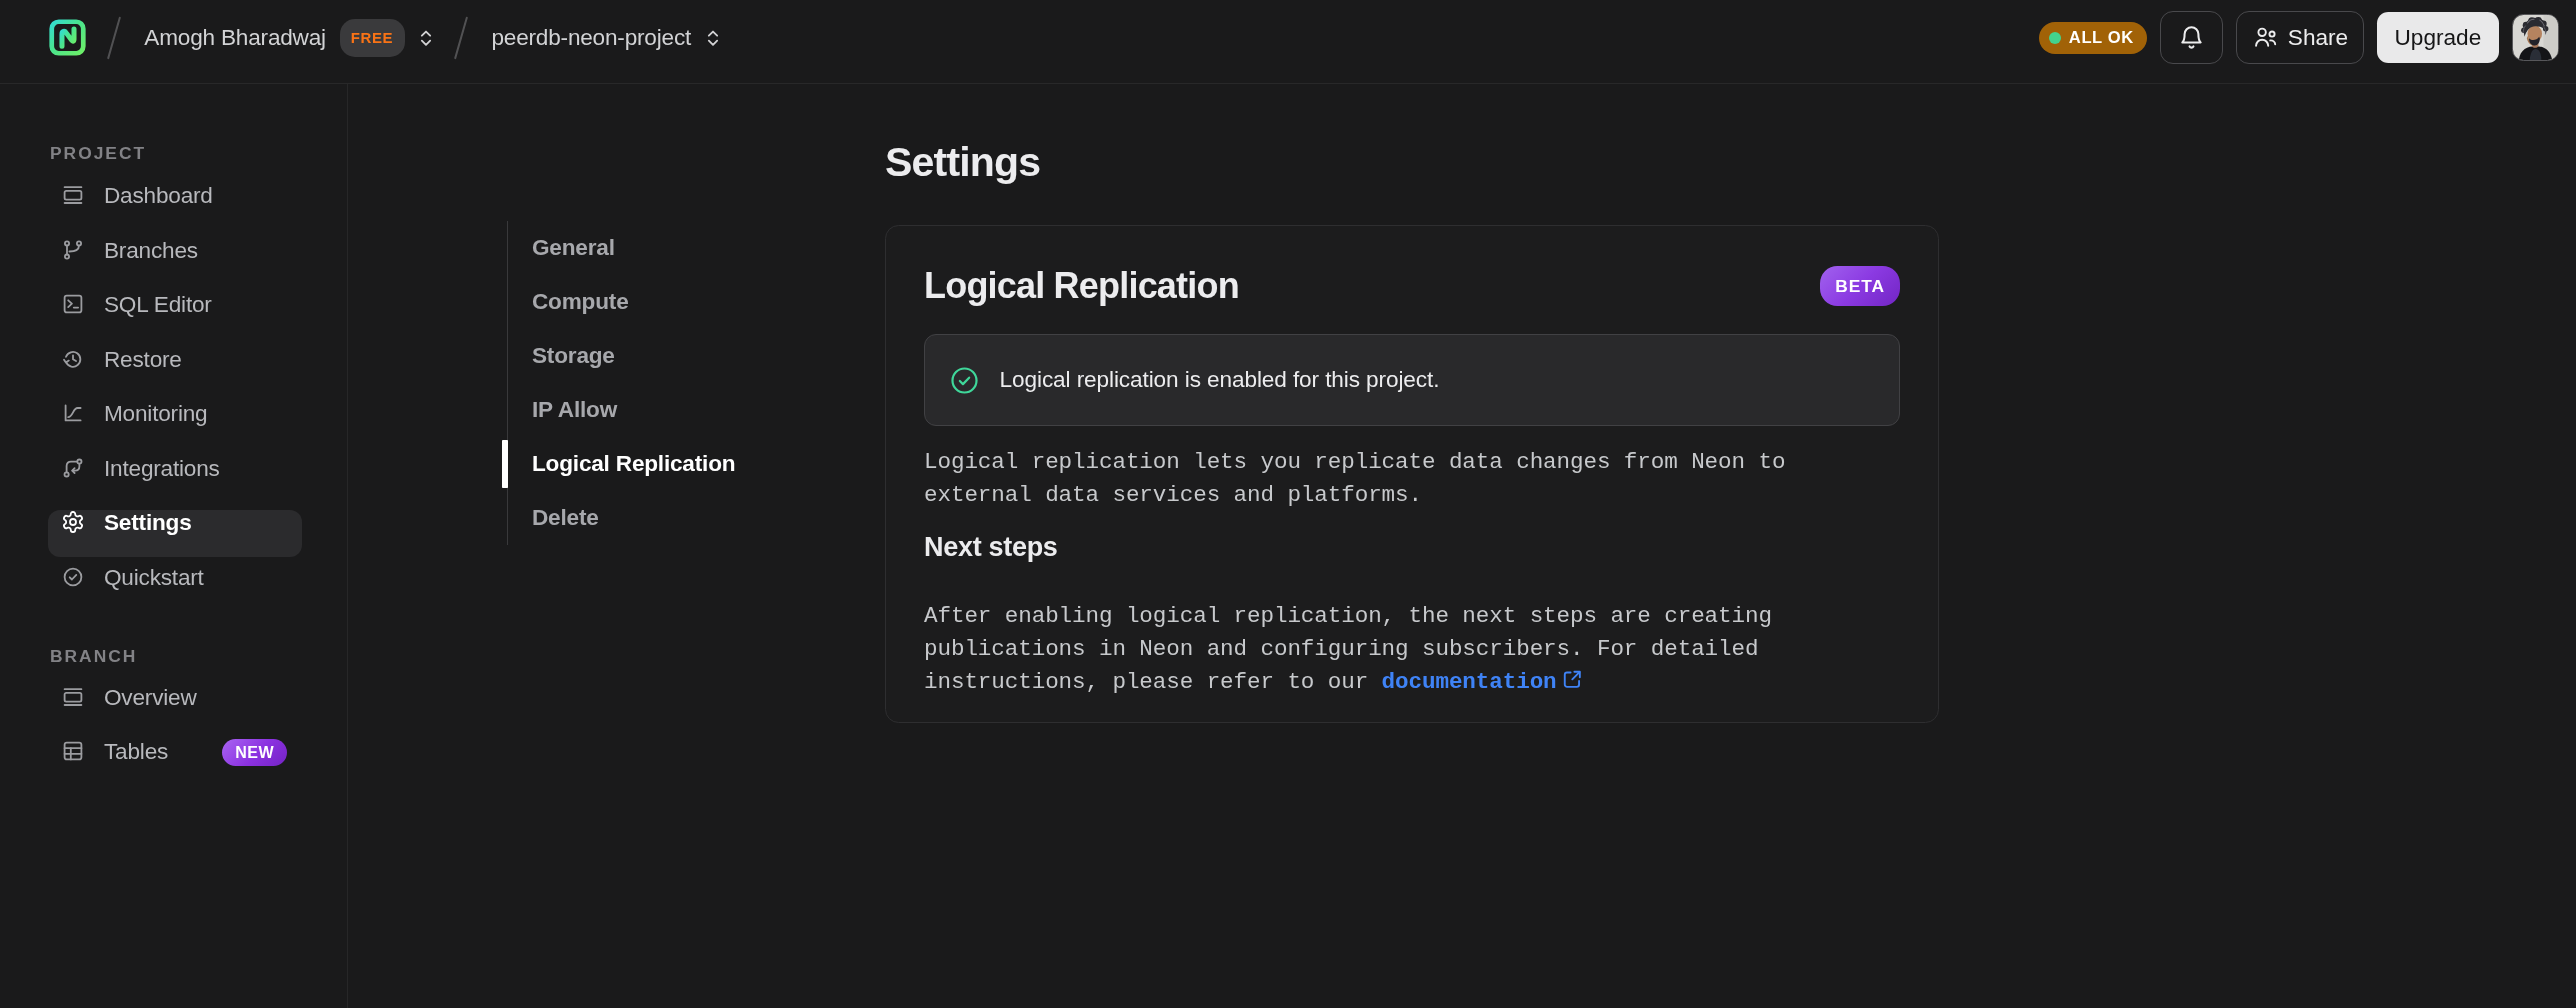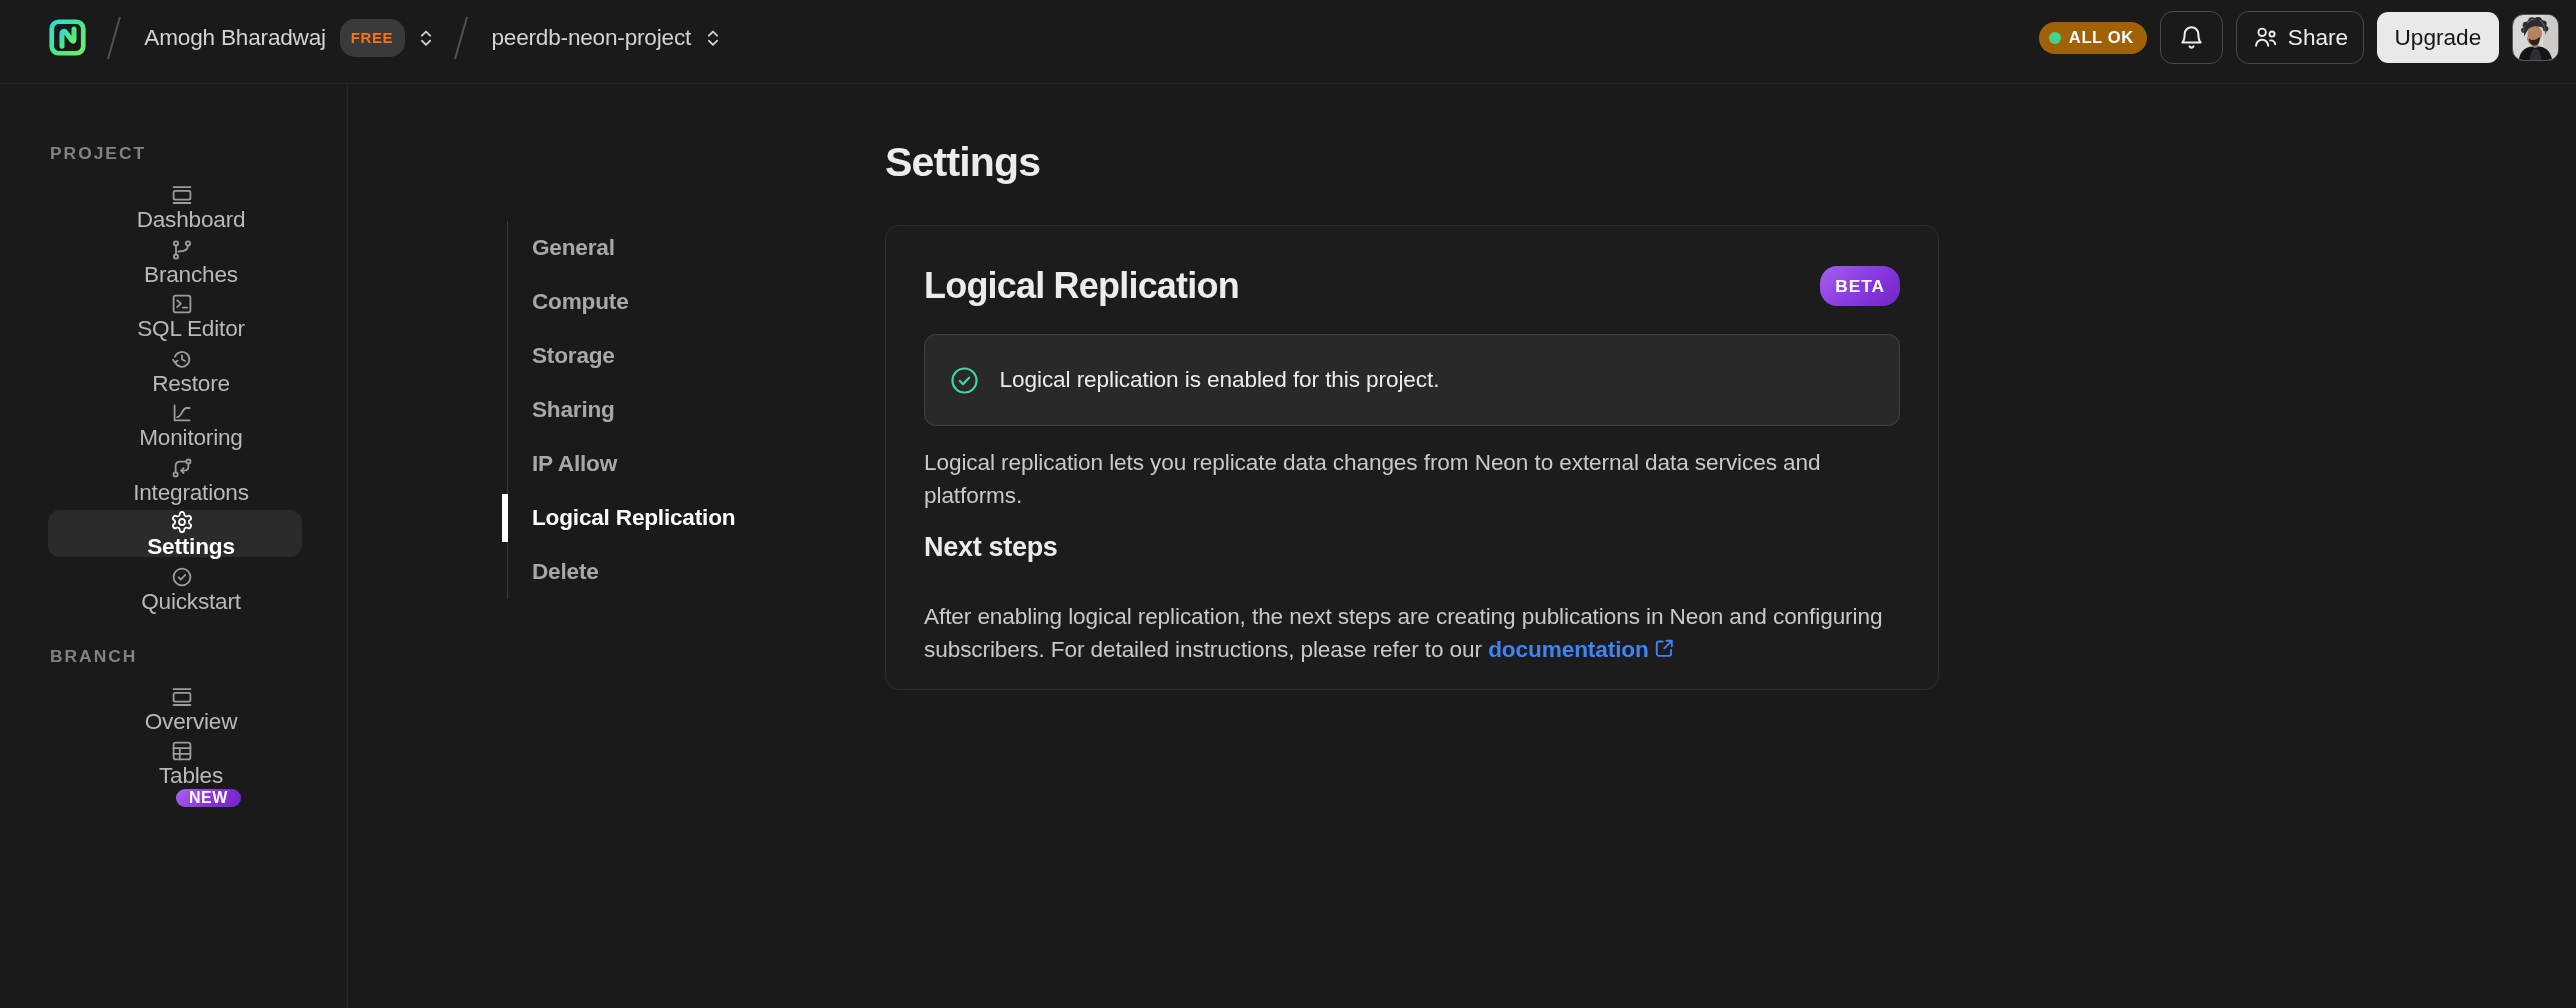--- a/index.html
+++ b/index.html
@@ -51,21 +51,21 @@
   .avatar svg { display:block; width:100%; height:100%; }
 
   
   .shell { display:flex; height:924px; }
   .sidebar { width:348px; flex:none; border-right:1.5px solid #272728; padding-top:59px; background:#1a1a1b; }
   .side-label { margin:0 0 19px 50px; font-size:17.4px; font-weight:600;
     letter-spacing:2px; color:#828286; }
   .side-label.second { margin-top:34px; margin-bottom:18px; }
   .side-item {
     height:47px; margin:0 45px 7.5px 48px; border-radius:12px;
-    display:flex; align-items:center; padding-left:13px; cursor:pointer;flex-direction:column;
+    display:flex; padding-left:13px; cursor:pointer;
   }
   .side-item.active { background:#2b2b2d; }
   .side-item .ic { width:24px; height:24px; flex:none; color:#9b9ca0; }
   .side-item.active .ic { color:#fff; }
   .side-item .lbl { margin-left:19px; font-size:22.6px; font-weight:500; color:#b8b9bd; letter-spacing:-0.2px; }
   .side-item.active .lbl { color:#ffffff; font-weight:600; }
   .new-badge {
     margin-left:54px; height:27px; padding:0 13px; border-radius:13.6px;
     display:flex; align-items:center;
     background:linear-gradient(135deg,#a964f2 0%,#8b31e0 55%,#7423c4 100%);
@@ -102,21 +102,21 @@
     background:linear-gradient(135deg,#a162ee 0%,#8b3ae2 50%,#7225c4 100%);
     font-size:17.4px; font-weight:700; letter-spacing:0.9px; color:#fff;
   }
   .banner {
     margin-top:26.4px; height:92px; border:1.5px solid #414144; border-radius:12px;
     background:#29292b; display:flex; align-items:center; padding:0 24px; gap:19.6px;
   }
   .banner .ck { width:31px; height:31px; flex:none; color:#3fd79a; }
   .banner-text { font-size:22.6px; font-weight:500; color:#ececee; letter-spacing:-0.1px; }
   .para { margin:19.6px 0 0; font-size:22.6px; line-height:33px; font-weight:400;
-    color:#c7c9cc; letter-spacing:-0.1px; }
+    color:#c7c9cc; letter-spacing:-0.1px;font-family:Liberation Mono, monospace; }
   .next-steps { margin:19px 0 17px; font-size:27px; line-height:33px; font-weight:700;
     color:#ececee; letter-spacing:-0.3px; }
   .para2 { margin-top:36px; }
   .doclink { color:#3f83f6; font-weight:700; text-decoration:none; cursor:pointer; }
   .extlink-ic { display:inline-block; width:22.6px; height:22.6px; margin-left:4.5px;
     vertical-align:-2.3px; color:#3f83f6; }
 </style>
 </head>
 <body>
 
@@ -302,21 +302,20 @@
         <span class="new-badge">NEW</span>
       </div>
     </nav>
 
     <div class="main">
       <aside class="subnav">
         <ul>
           <li>General</li>
           <li>Compute</li>
           <li>Storage</li>
-          <li>Sharing</li>
           <li>IP Allow</li>
           <li class="active">Logical Replication</li>
           <li>Delete</li>
         </ul>
       </aside>
 
       <div class="content-col">
         <h1 class="page-title">Settings</h1>
 
         <section class="card">

